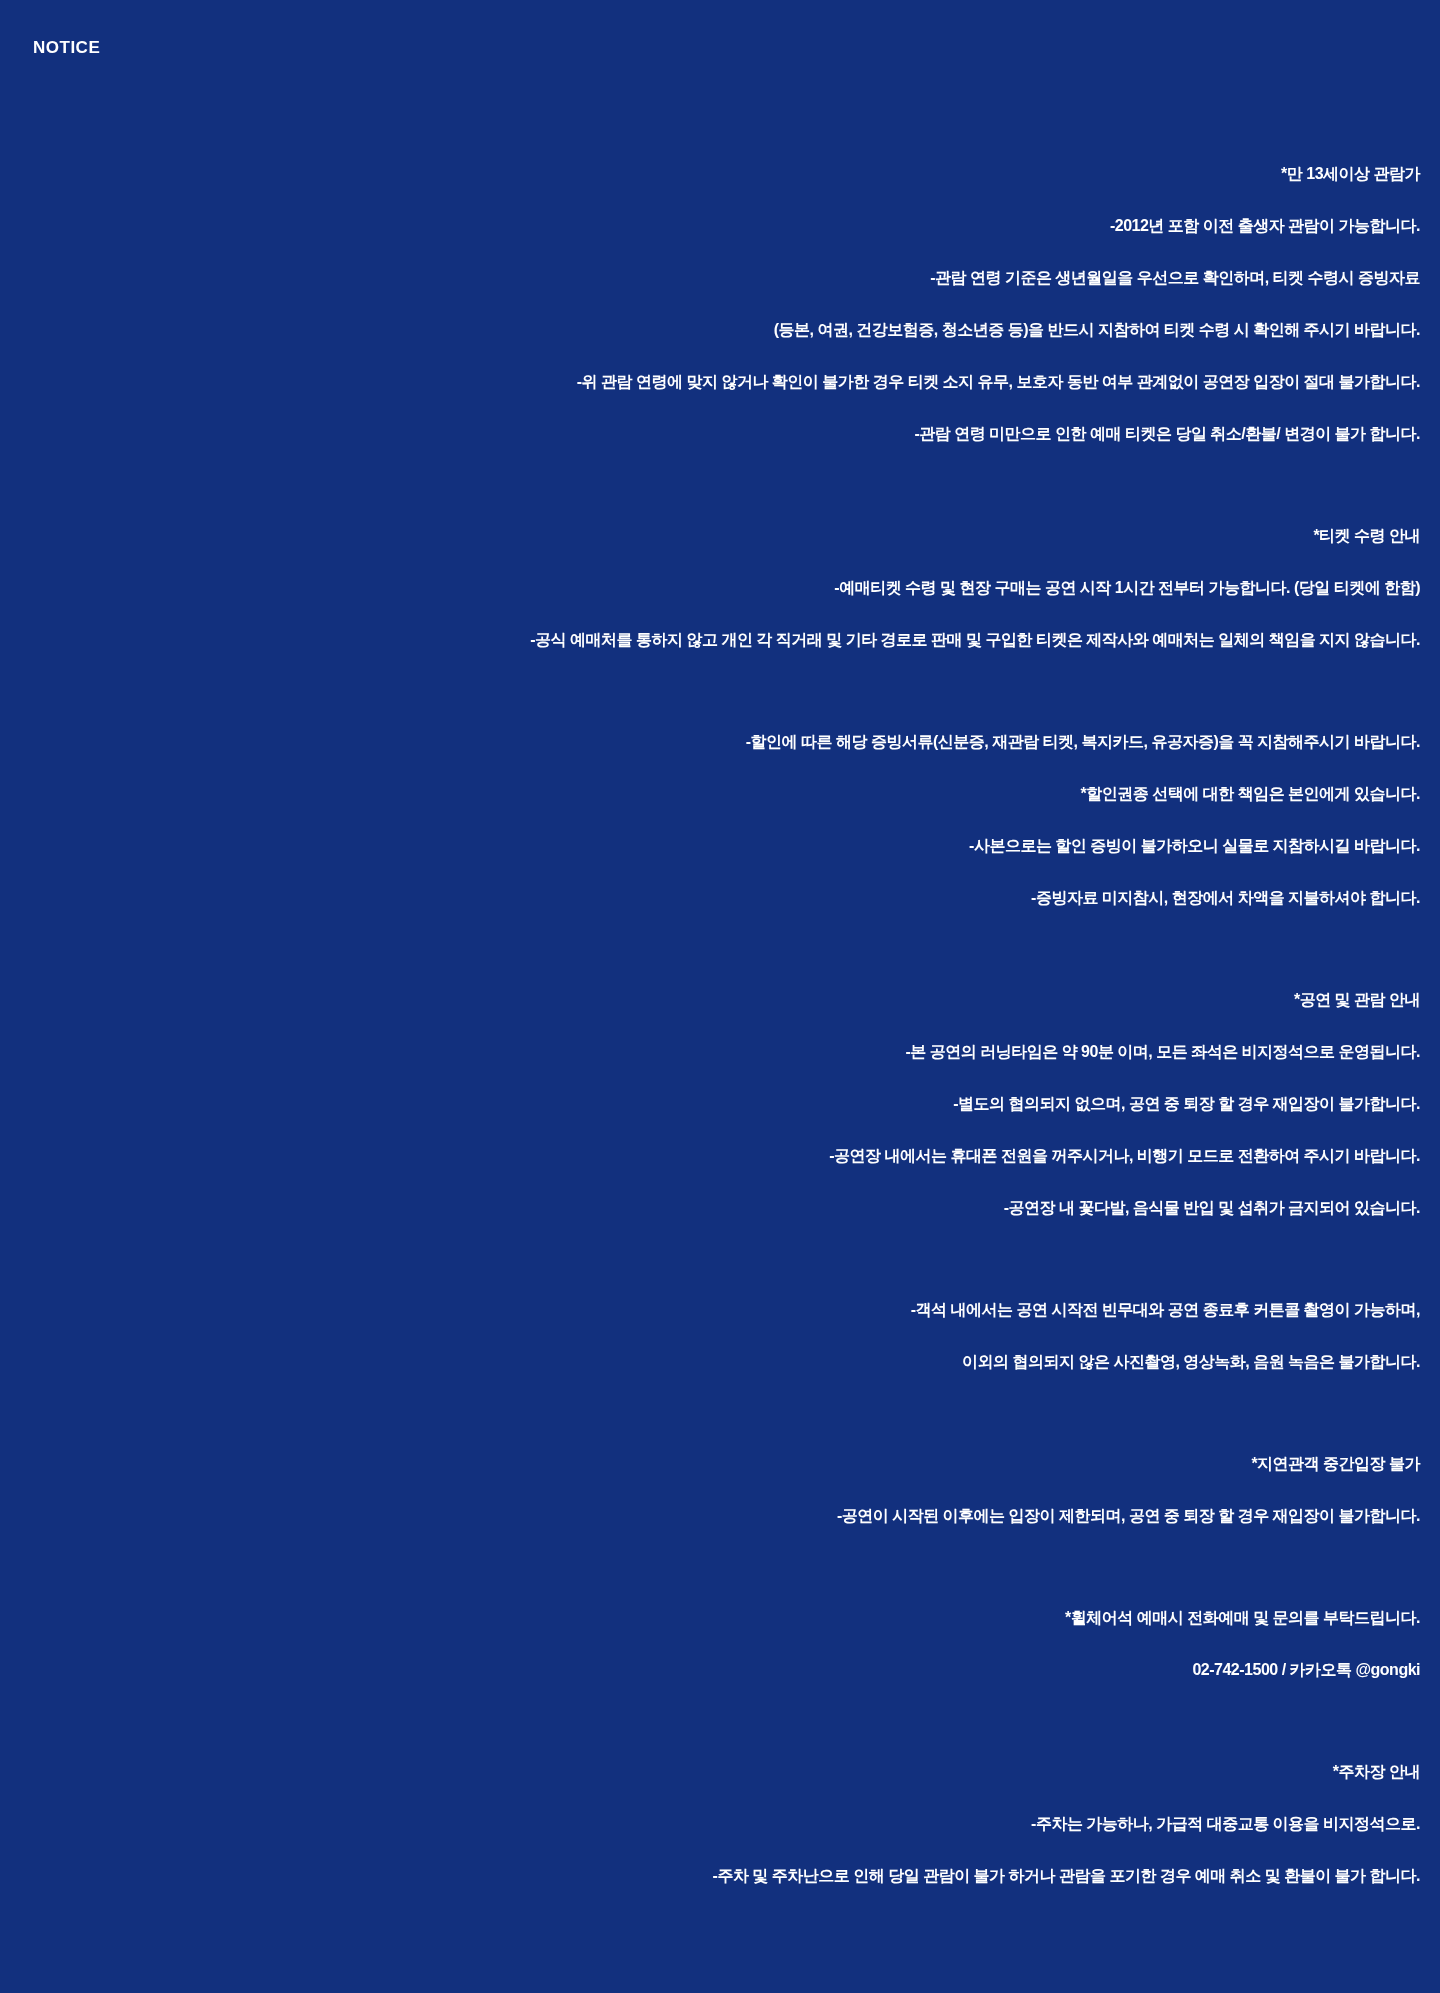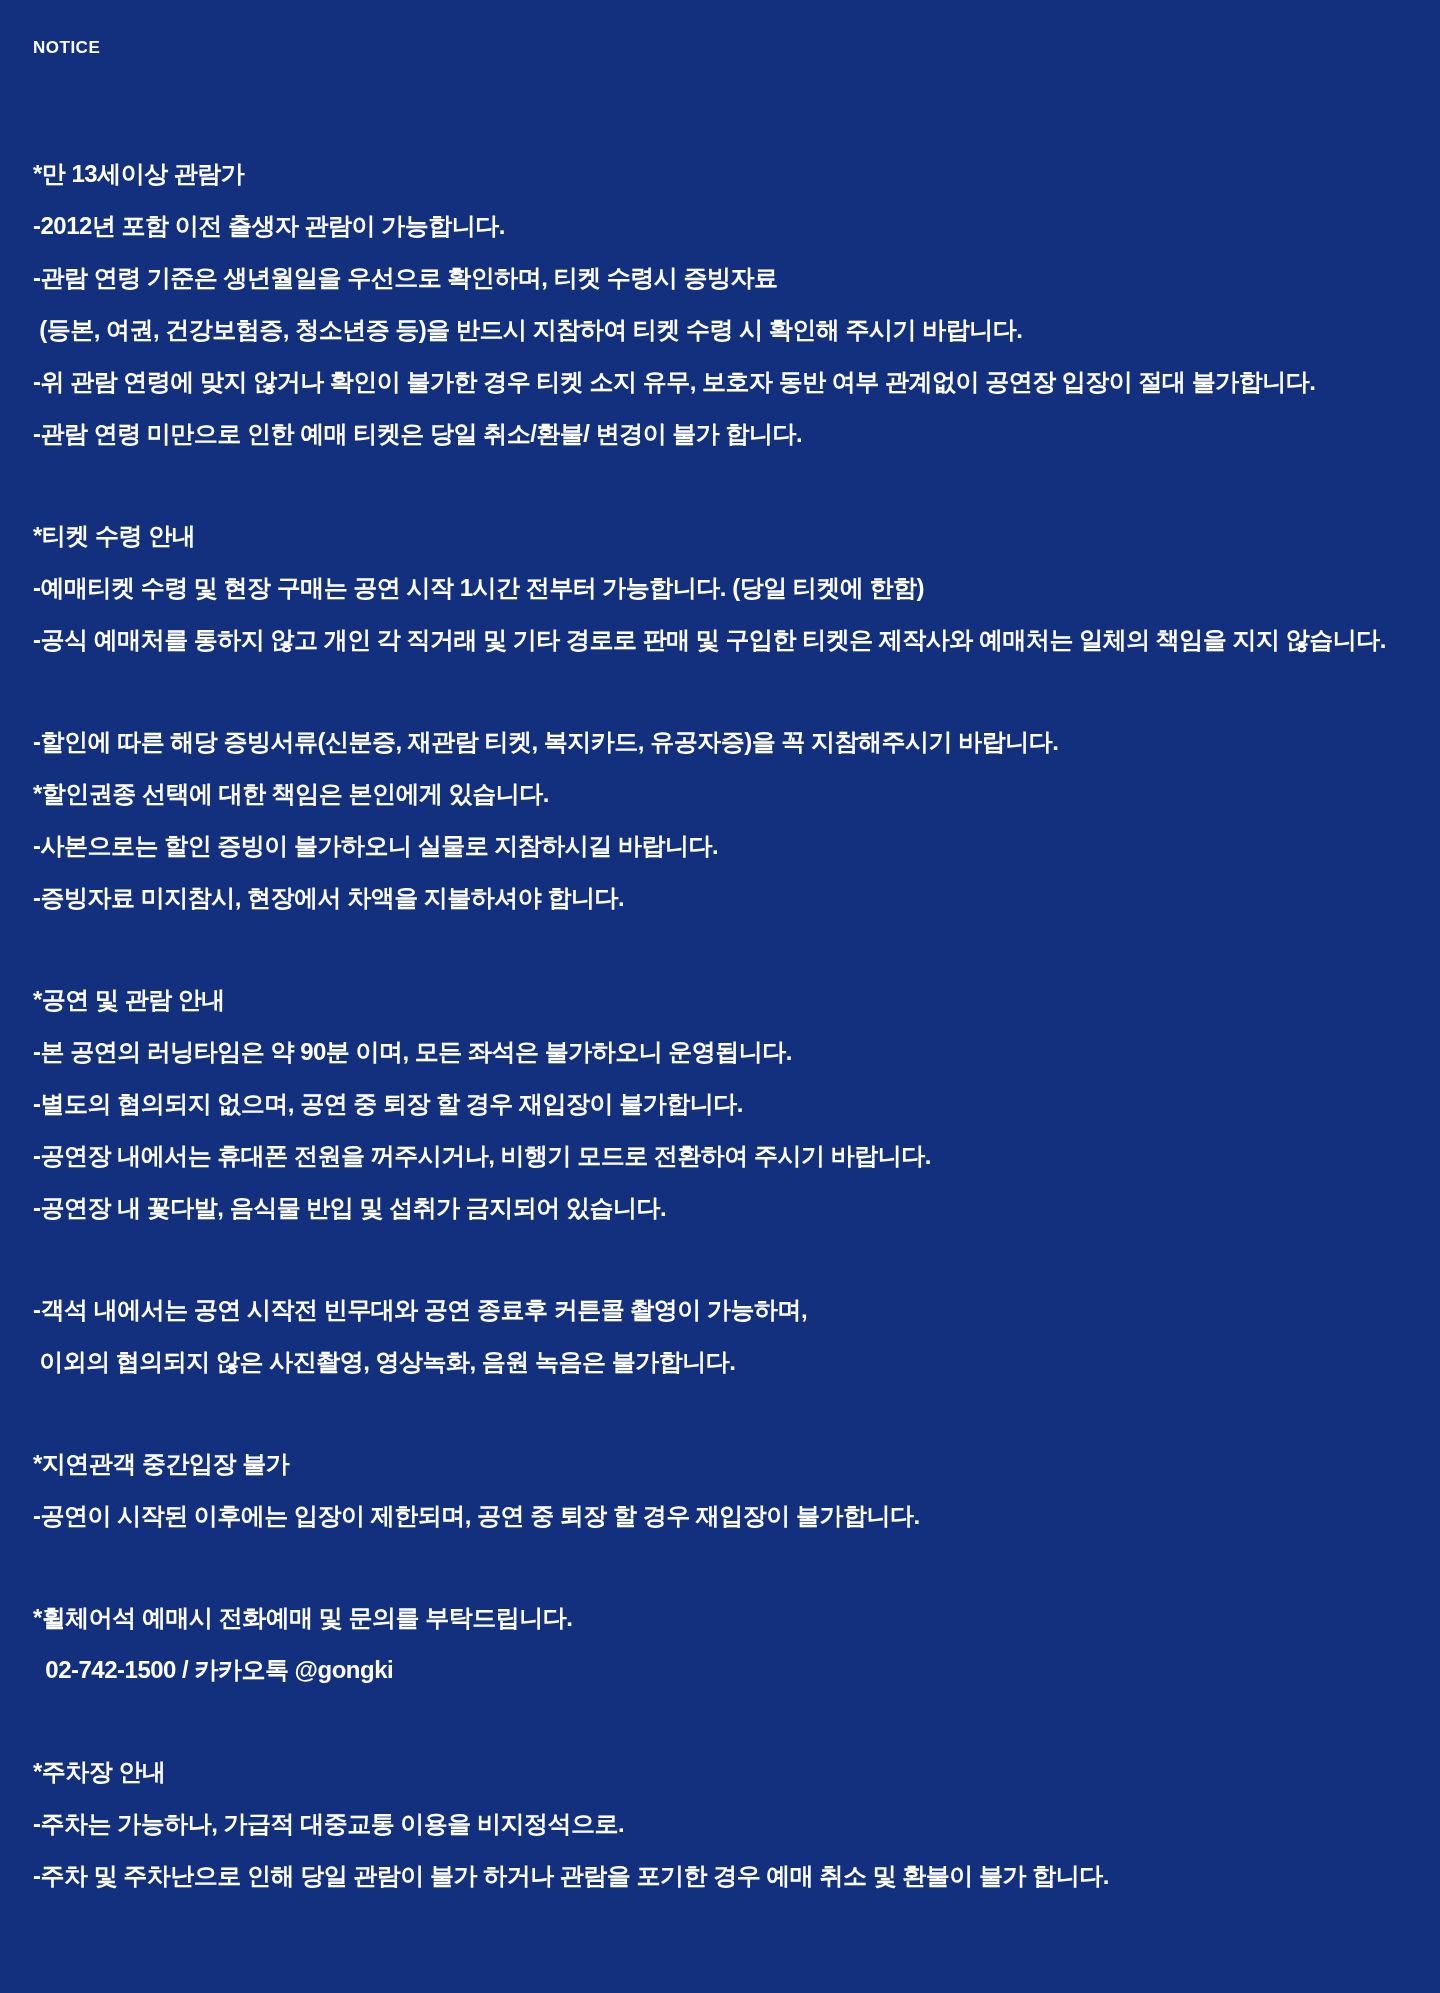--- a/index.html
+++ b/index.html
@@ -24,25 +24,26 @@
     font-size: 17px;
     line-height: 24px;
     letter-spacing: 0.5px;
     color: #ffffff;
   }
   .notice-section {
     margin: 0 0 50px 0;
   }
   .line {
     margin: 0;
-    font-size: 24px;
+    font-size: 16px;
     line-height: 52px;
     letter-spacing: -0.5px;
     white-space: pre;
     color: #ffffff;
+    text-align: right;
   }
 </style>
 </head>
 <body>
 
 <div class="page">
 
   <h1 class="notice-title">NOTICE</h1>
 
   <section class="notice-section">
@@ -62,21 +63,21 @@
 
   <section class="notice-section">
     <p class="line">-할인에 따른 해당 증빙서류(신분증, 재관람 티켓, 복지카드, 유공자증)을 꼭 지참해주시기 바랍니다.</p>
     <p class="line">*할인권종 선택에 대한 책임은 본인에게 있습니다.</p>
     <p class="line">-사본으로는 할인 증빙이 불가하오니 실물로 지참하시길 바랍니다.</p>
     <p class="line">-증빙자료 미지참시, 현장에서 차액을 지불하셔야 합니다.</p>
   </section>
 
   <section class="notice-section">
     <p class="line">*공연 및 관람 안내</p>
-    <p class="line">-본 공연의 러닝타임은 약 90분 이며, 모든 좌석은 불가하오니 운영됩니다.</p>
+    <p class="line">-본 공연의 러닝타임은 약 90분 이며, 모든 좌석은 비지정석으로 운영됩니다.</p>
     <p class="line">-별도의 협의되지 없으며, 공연 중 퇴장 할 경우 재입장이 불가합니다.</p>
     <p class="line">-공연장 내에서는 휴대폰 전원을 꺼주시거나, 비행기 모드로 전환하여 주시기 바랍니다.</p>
     <p class="line">-공연장 내 꽃다발, 음식물 반입 및 섭취가 금지되어 있습니다.</p>
   </section>
 
   <section class="notice-section">
     <p class="line">-객석 내에서는 공연 시작전 빈무대와 공연 종료후 커튼콜 촬영이 가능하며,</p>
     <p class="line"> 이외의 협의되지 않은 사진촬영, 영상녹화, 음원 녹음은 불가합니다.</p>
   </section>
 

